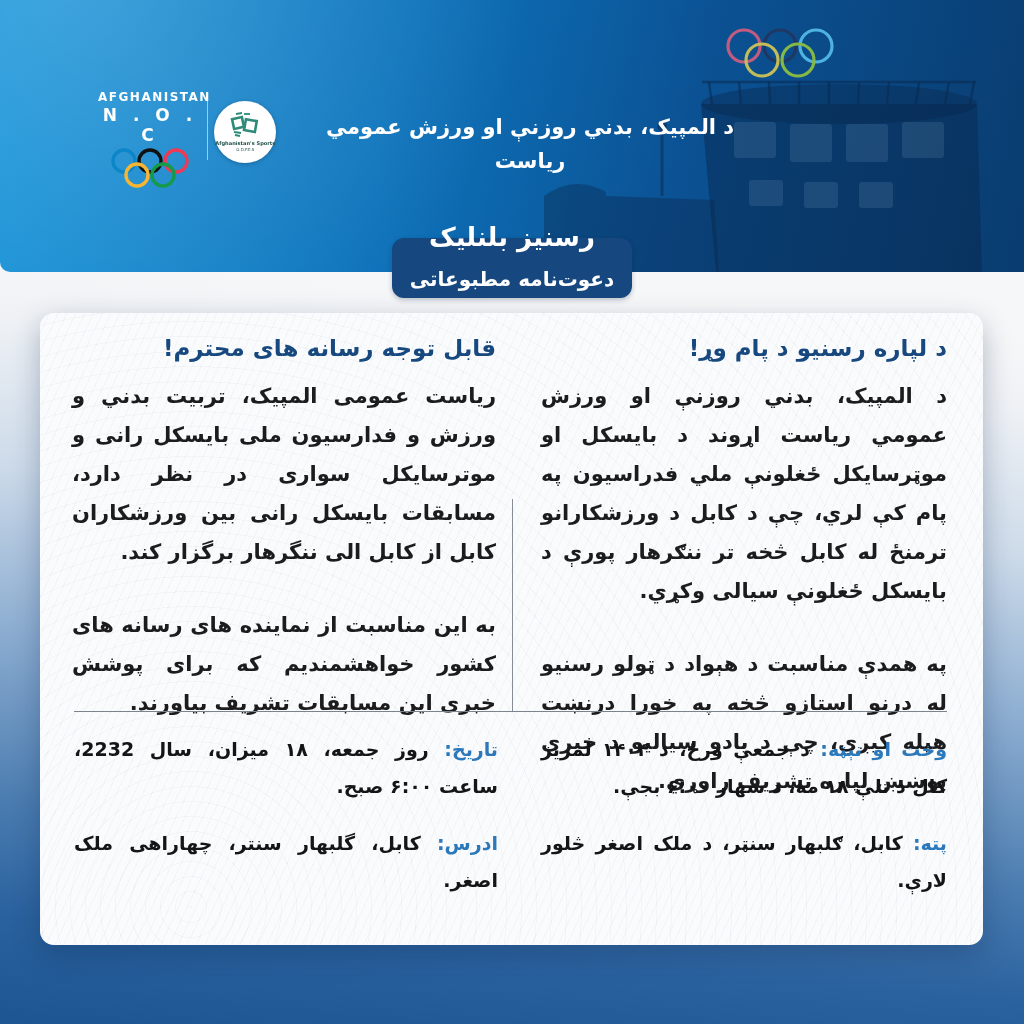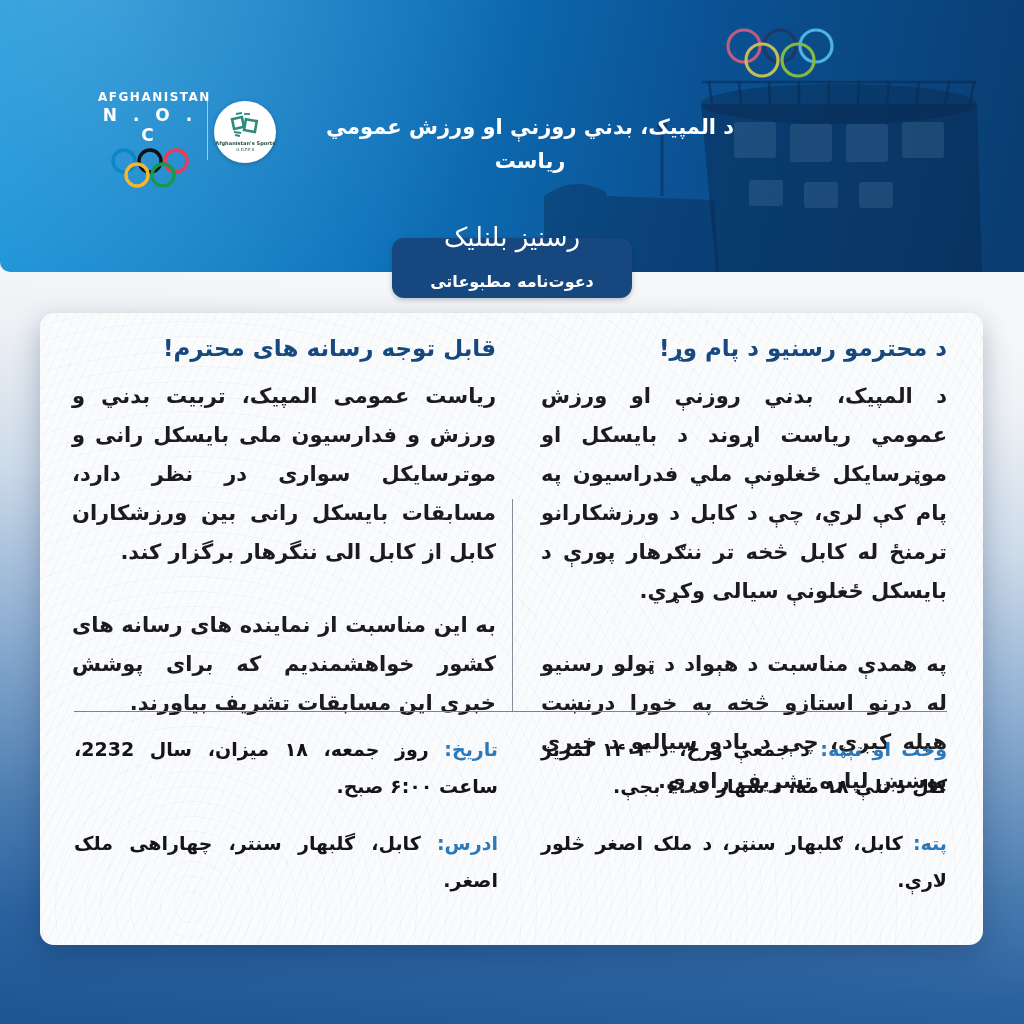--- a/index.html
+++ b/index.html
@@ -32,29 +32,29 @@
     position:absolute; left:214px; top:101px; width:62px; height:62px;
     background:#fff; border-radius:50%;
     display:flex; flex-direction:column; align-items:center; justify-content:center;
     box-shadow:0 1px 4px rgba(0,30,60,0.3);
   }
   .sports-badge-name { font-size:6px; font-weight:700; color:#1d4e46; margin-top:1px; white-space:nowrap; transform:scale(0.85); }
   .sports-badge-abbr { font-size:5px; color:#1d4e46; transform:scale(0.8); }
   .dept-lines { position:absolute; left:320px; top:110px; width:420px; text-align:center; color:#fff; direction:rtl; }
   .dept-line1 { font-size:21px; font-weight:700; line-height:34px; }
   .dept-line2 { font-size:18px; font-weight:700; line-height:32px; }
-  .main-title { position:absolute; left:0; top:222px; width:1024px; text-align:center; color:#fff; font-size:26px; font-weight:400; direction:rtl; z-index:3; }
+  .main-title { position:absolute; left:0; top:222px; width:1024px; text-align:center; color:#fff; font-size:26px; font-weight:700; direction:rtl; z-index:3; }
   .title-tab {
     position:absolute; left:392px; top:238px; width:240px; height:60px;
     background:#16477f; border-radius:12px; z-index:2;
     display:flex; align-items:flex-end; justify-content:center;
     padding-bottom:7px;
     box-shadow:0 2px 5px rgba(10,30,60,0.25);
   }
-  .title-tab-text { color:#fff; font-size:16px; font-weight:700; direction:rtl; }
+  .title-tab-text { color:#fff; font-size:20px; font-weight:700; direction:rtl; }
   
   .card {
     position:absolute; left:40px; top:313px; width:943px; height:632px;
     background:#fafbfc; border-radius:14px;
     box-shadow:0 10px 28px rgba(15,40,80,0.30);
     overflow:hidden;
   }
   .card-pattern {
     position:absolute; inset:0; pointer-events:none;
     background:
@@ -165,21 +165,21 @@
 
   <div class="main-title">رسنیز بلنلیک</div>
   <div class="title-tab">
     <span class="title-tab-text">دعوت‌نامه مطبوعاتی</span>
   </div>
 
   <div class="card">
     <div class="card-pattern"></div>
 
     <div class="col col-pashto" lang="ps">
-      <div class="col-heading">د محترمو رسنیو د پام وړ!</div>
+      <div class="col-heading">د لپاره رسنیو د پام وړ!</div>
       <p>د المپیک، بدني روزنې او ورزش عمومي ریاست اړوند د بایسکل او موټرسایکل ځغلونې ملي فدراسیون په پام کې لري، چې د کابل د ورزشکارانو ترمنځ له کابل څخه تر ننګرهار پورې د بایسکل ځغلونې سیالی وکړي.</p>
       <p>په همدې مناسبت د هېواد د ټولو رسنیو له درنو استازو څخه په خورا درنښت هیله کیږي، چې د یادو سیالیو د خبري پوښښ لپاره تشریف راوړي.</p>
     </div>
 
     <div class="col col-dari" lang="fa">
       <div class="col-heading">قابل توجه رسانه های محترم!</div>
       <p>ریاست عمومی المپیک، تربیت بدني و ورزش و فدارسیون ملی بایسکل رانی و موترسایکل سواری در نظر دارد، مسابقات بایسکل رانی بین ورزشکاران کابل از کابل الی ننگرهار برگزار کند.</p>
       <p>به این مناسبت از نماینده های رسانه های کشور خواهشمندیم که برای پوشش خبری این مسابقات تشریف بیاورند.</p>
     </div>
 

